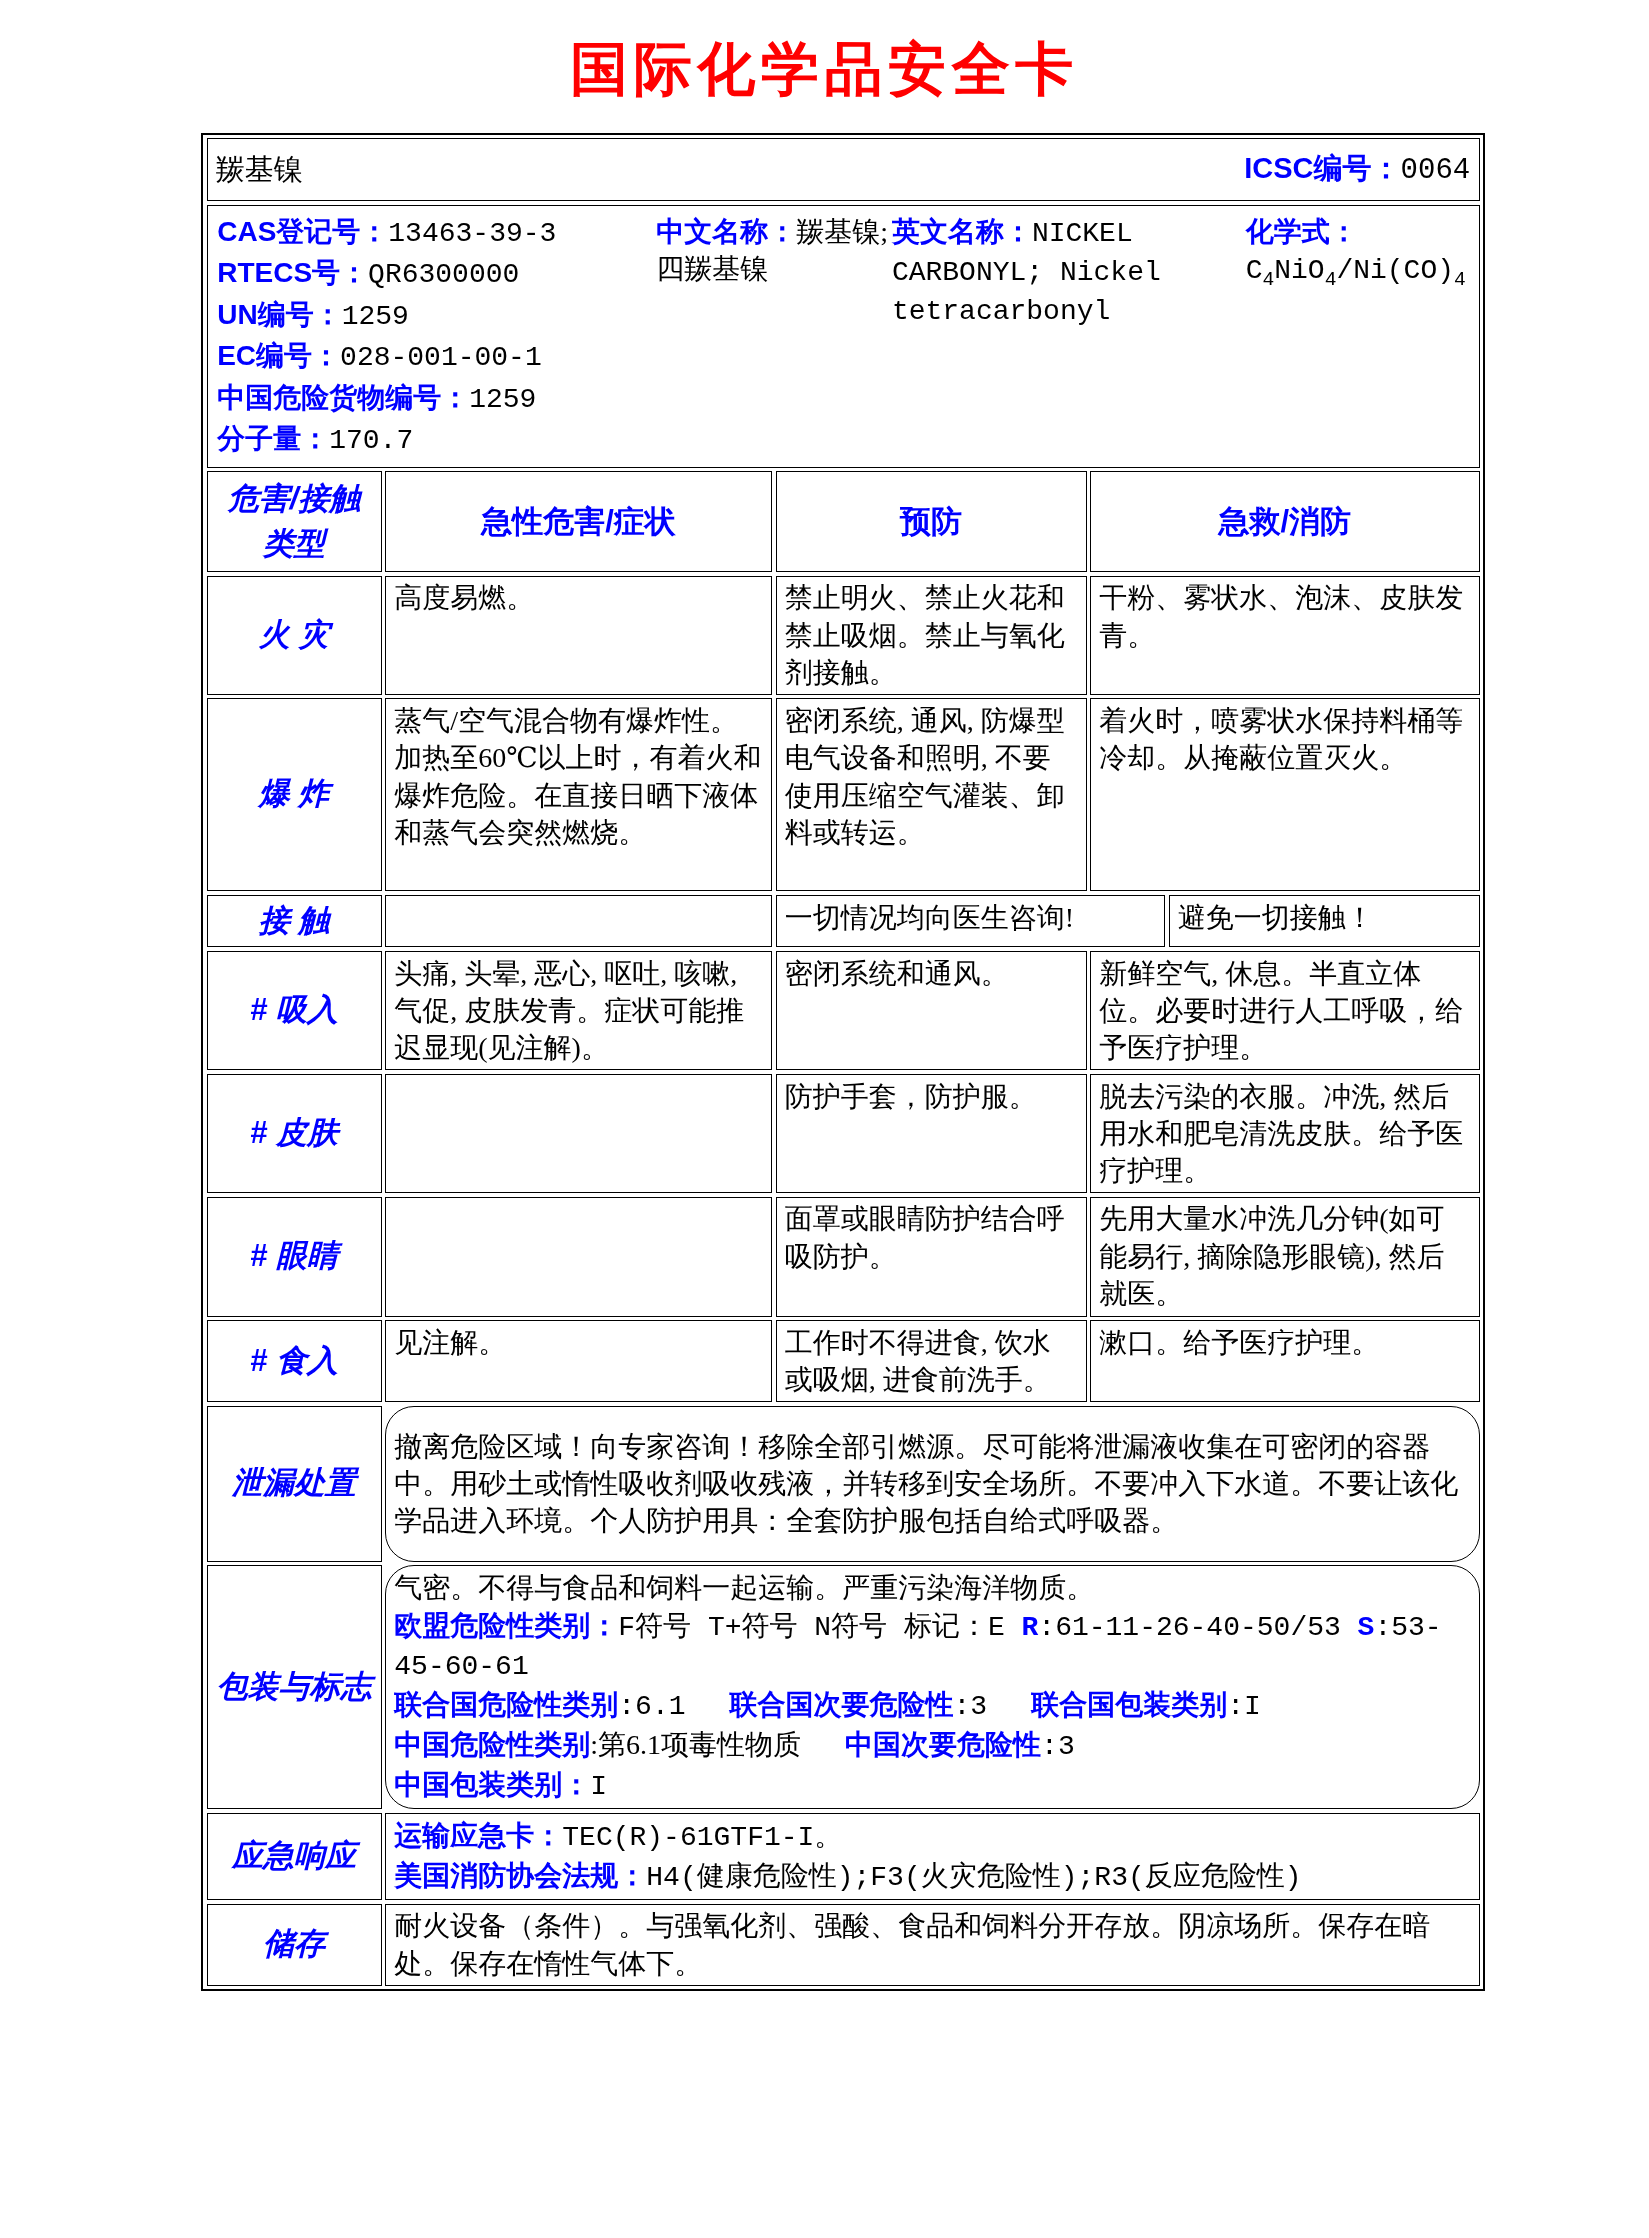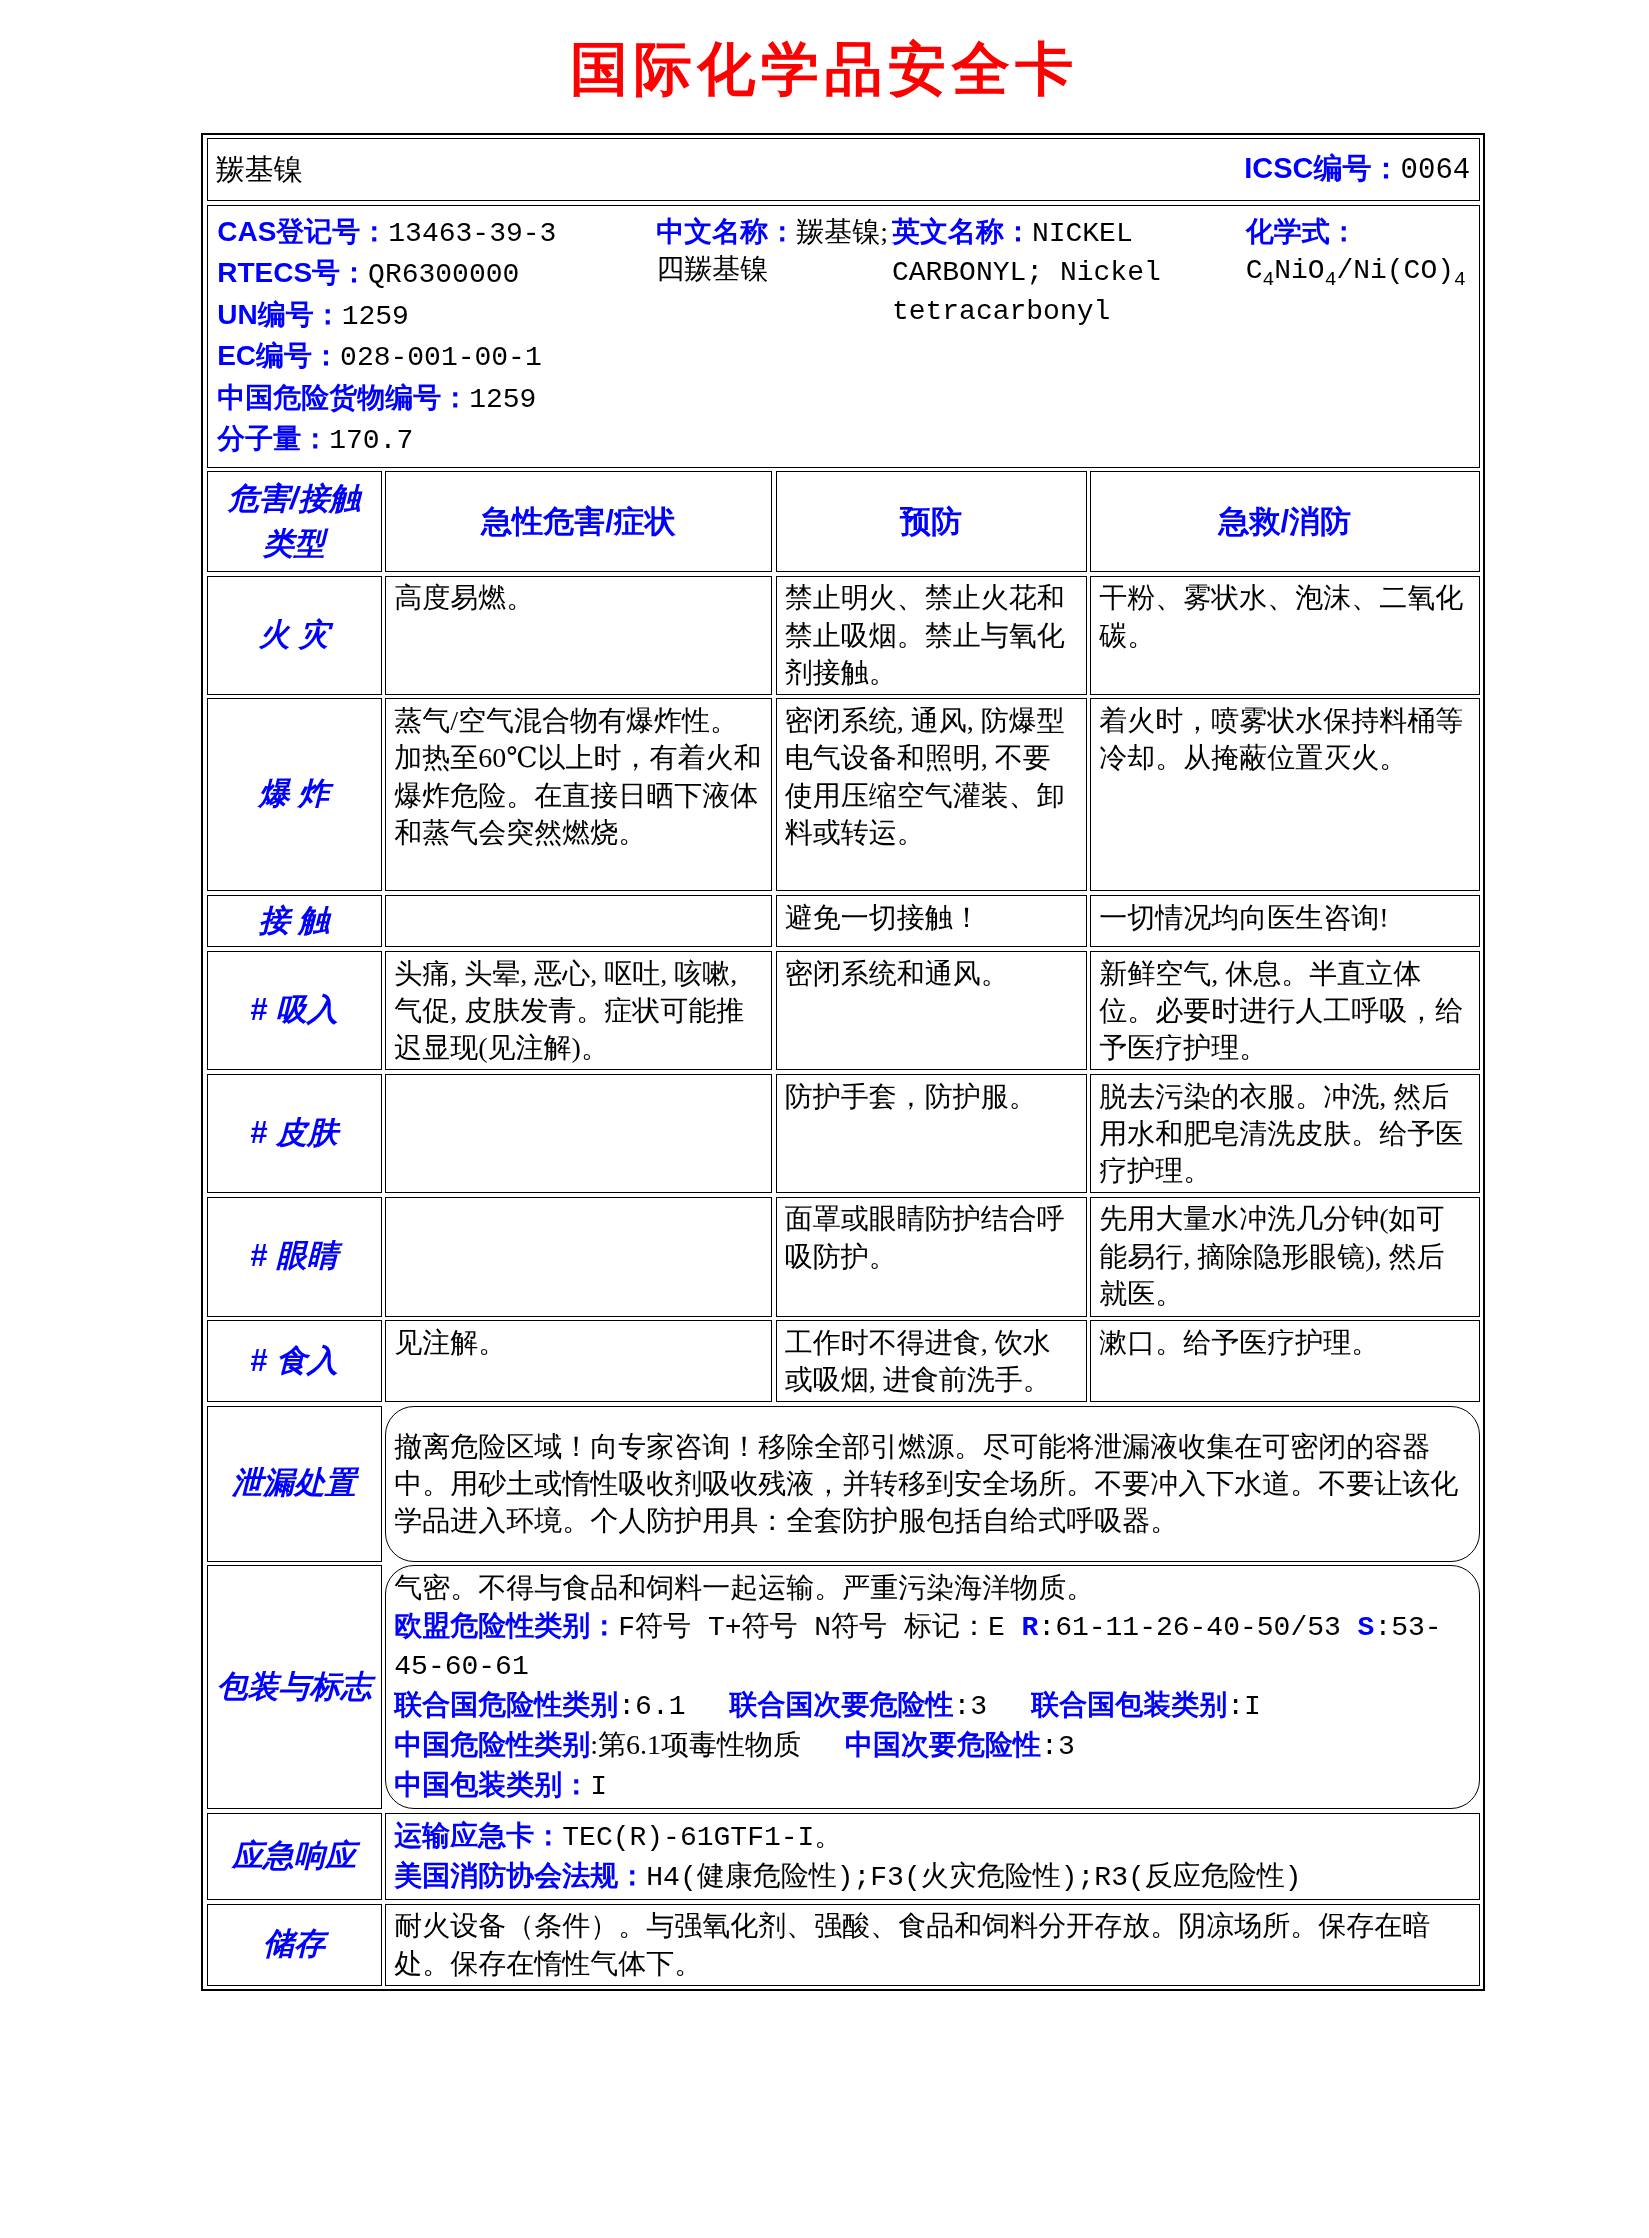--- a/index.html
+++ b/index.html
@@ -152,35 +152,35 @@
 类型</div>
     <div class="cell col-sym hd">急性危害/症状</div>
     <div class="cell col-prev hd">预防</div>
     <div class="cell col-resp hd">急救/消防</div>
   </div>
 
   <div class="trow r-fire">
     <div class="cell type-cell">火 灾</div>
     <div class="cell col-sym">高度易燃。</div>
     <div class="cell col-prev">禁止明火、禁止火花和禁止吸烟。禁止与氧化剂接触。</div>
-    <div class="cell col-resp">干粉、雾状水、泡沫、二氧化碳。</div>
+    <div class="cell col-resp">干粉、雾状水、泡沫、皮肤发青。</div>
   </div>
 
   <div class="trow r-expl">
     <div class="cell type-cell">爆 炸</div>
     <div class="cell col-sym">蒸气/空气混合物有爆炸性。加热至60℃以上时，有着火和爆炸危险。在直接日晒下液体和蒸气会突然燃烧。</div>
     <div class="cell col-prev">密闭系统, 通风, 防爆型电气设备和照明, 不要使用压缩空气灌装、卸料或转运。</div>
     <div class="cell col-resp">着火时，喷雾状水保持料桶等冷却。从掩蔽位置灭火。</div>
   </div>
 
   <div class="trow r-cont">
     <div class="cell type-cell">接 触</div>
     <div class="cell col-sym"></div>
+    <div class="cell col-resp">一切情况均向医生咨询!</div>
     <div class="cell col-prev">避免一切接触！</div>
-    <div class="cell col-resp">一切情况均向医生咨询!</div>
   </div>
 
   <div class="trow r-inh">
     <div class="cell type-cell"># 吸入</div>
     <div class="cell col-sym">头痛, 头晕, 恶心, 呕吐, 咳嗽, 气促, 皮肤发青。症状可能推迟显现(见注解)。</div>
     <div class="cell col-prev">密闭系统和通风。</div>
     <div class="cell col-resp">新鲜空气, 休息。半直立体位。必要时进行人工呼吸，给予医疗护理。</div>
   </div>
 
   <div class="trow r-skin">

